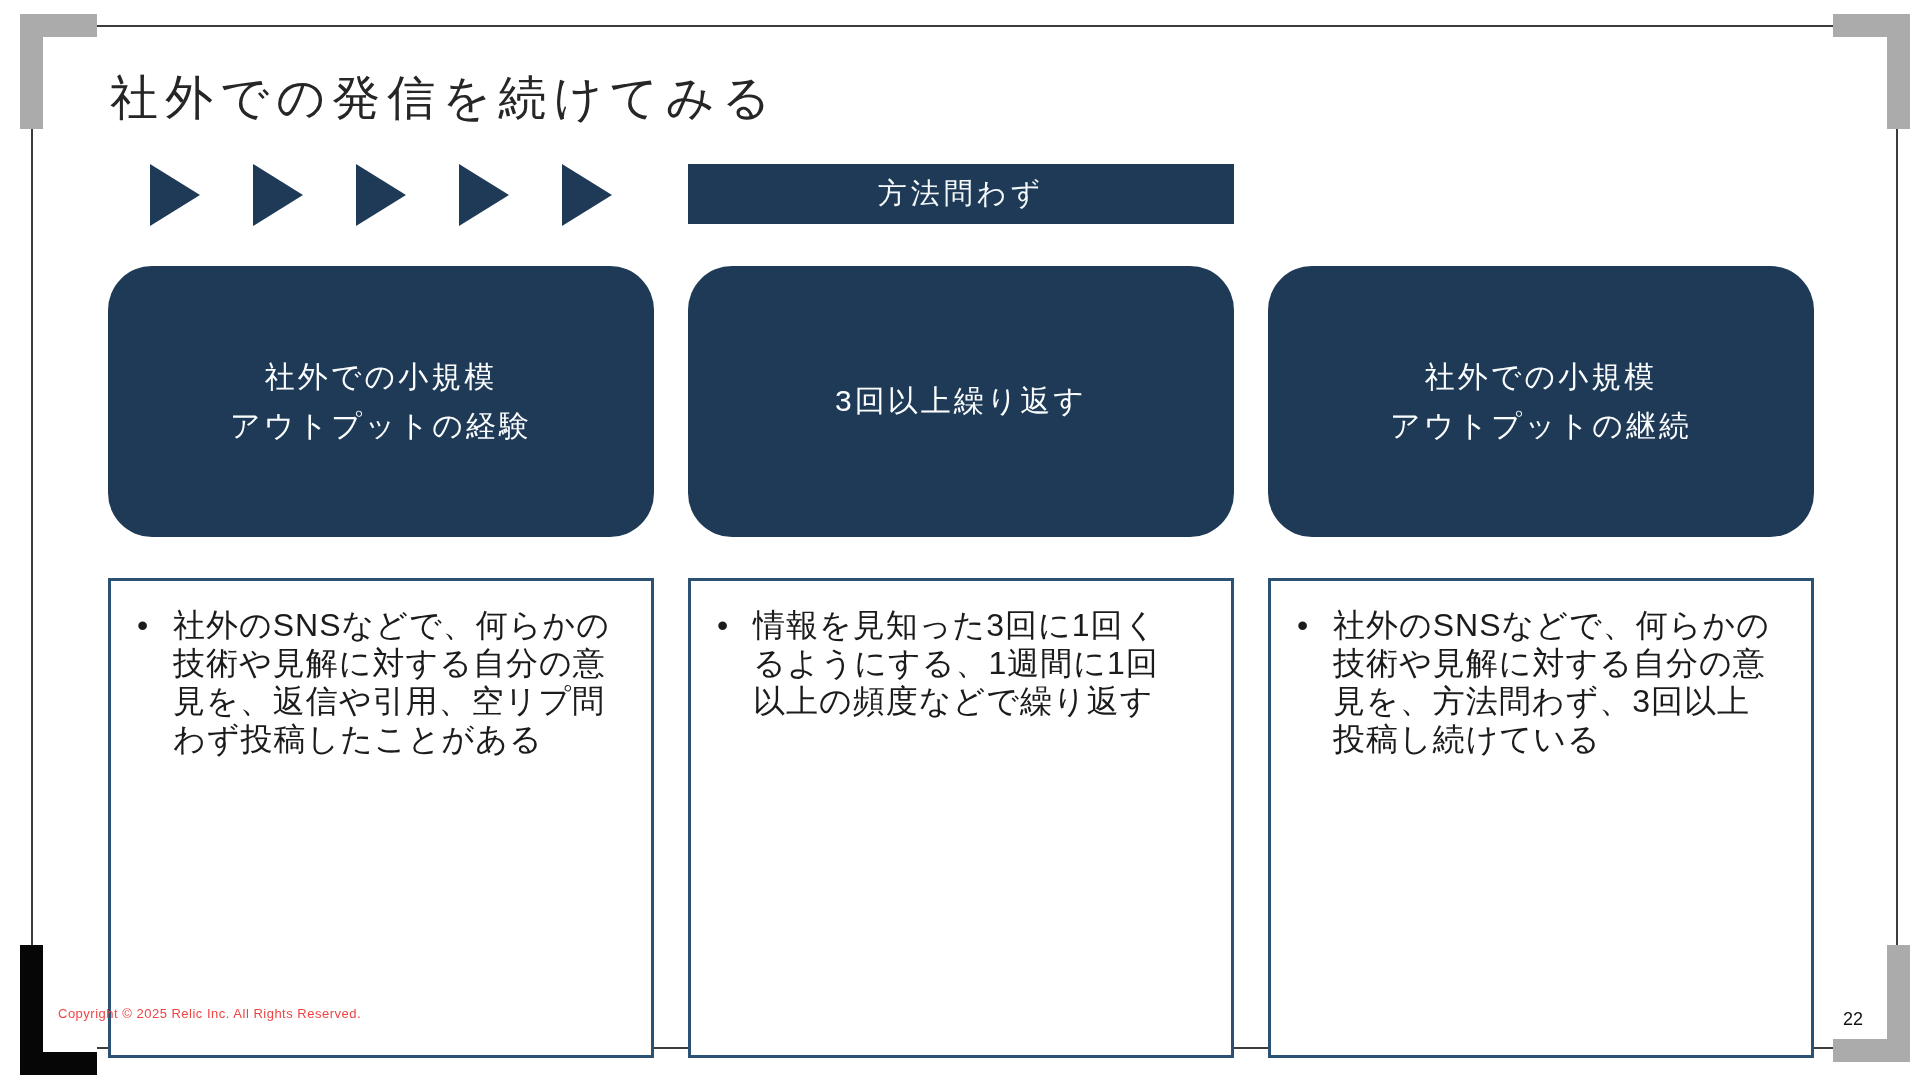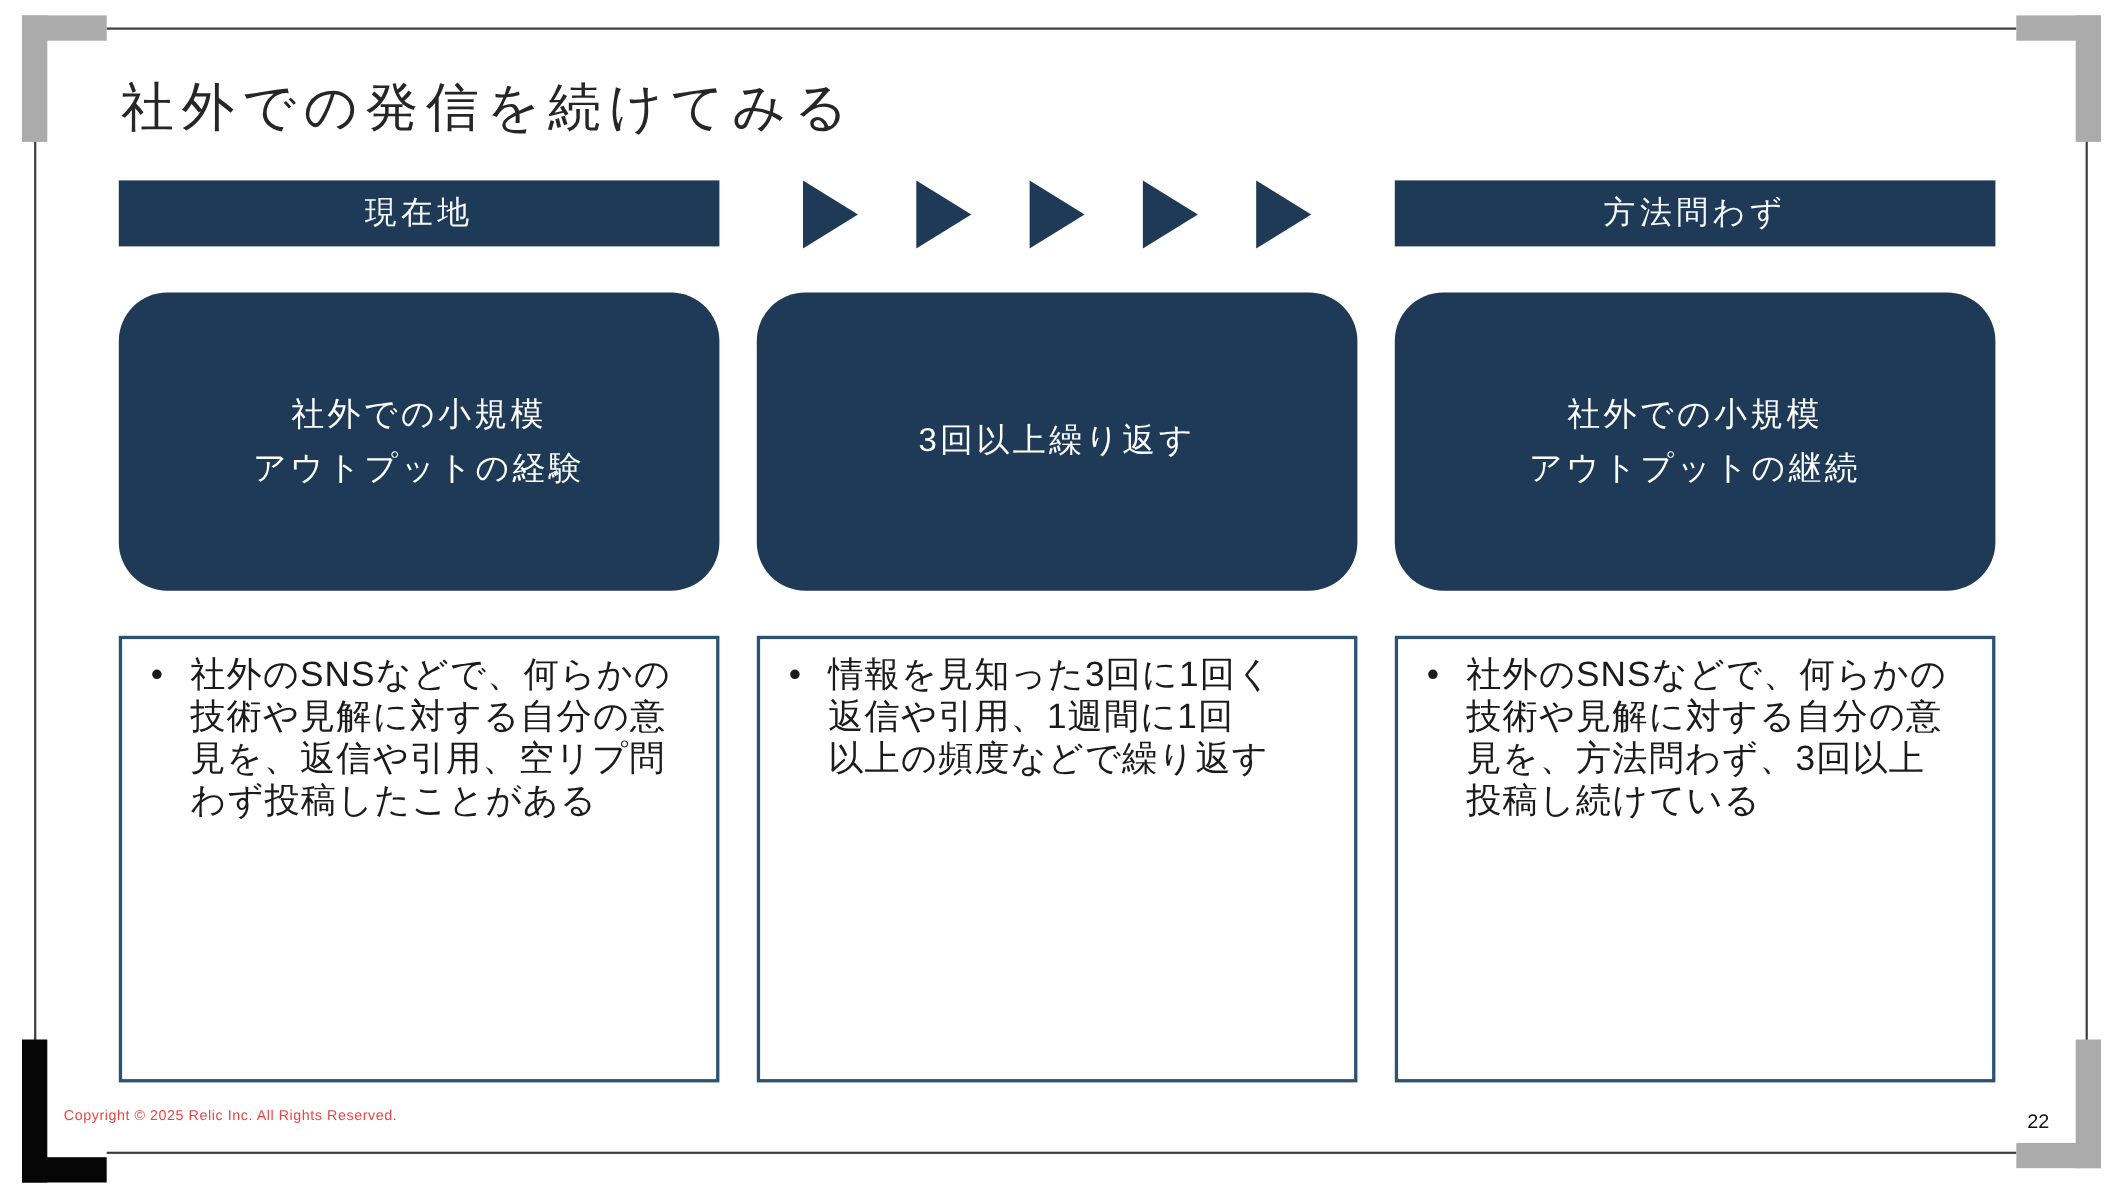--- a/index.html
+++ b/index.html
@@ -44,22 +44,22 @@
   .stage-row{margin-top:40px;}
   .stage-box{
     height:271px;background:#1e3a56;border-radius:44px;
     color:#fbfdfe;display:flex;align-items:center;justify-content:center;
     text-align:center;font-size:30px;letter-spacing:3px;line-height:1.62;
     white-space:pre-line;
   }
   
   .detail-row{margin-top:41px;}
   .detail-box{
-    height:406px;box-sizing:border-box;background:#ffffff;
-    border:3px solid #2b5273;padding:13px 16px;
+    height:480px;box-sizing:border-box;background:#ffffff;
+    border:3px solid #2b5273;padding:25px 16px;
   }
   .detail-box ul{margin:0;padding:0;list-style:none;}
   .detail-box li{
     position:relative;padding-left:46px;
     font-size:32px;line-height:38px;letter-spacing:1px;color:#1b1b1b;
     white-space:pre-line;
   }
   .detail-box li::before{content:"\2022";position:absolute;left:10px;top:0;}
   
   .copyright{
@@ -81,23 +81,20 @@
 <div class="bracket bracket-tl"></div>
 <div class="bracket bracket-tr"></div>
 <div class="bracket bracket-bl"></div>
 <div class="bracket bracket-br"></div>
 
 <h1 class="slide-title">社外での発信を続けてみる</h1>
 
 <div class="content">
 
   <div class="grid">
-    <div class="stage-bar">
-      <span>現在地</span>
-    </div>
     <div class="arrows">
       <div class="tri"></div>
       <div class="tri"></div>
       <div class="tri"></div>
       <div class="tri"></div>
       <div class="tri"></div>
     </div>
     <div class="stage-bar">
       <span>方法問わず</span>
     </div>
@@ -116,21 +113,21 @@
       <ul>
         <li>社外のSNSなどで、何らかの
 技術や見解に対する自分の意
 見を、返信や引用、空リプ問
 わず投稿したことがある</li>
       </ul>
     </div>
     <div class="detail-box">
       <ul>
         <li>情報を見知った3回に1回く
-返信や引用、1週間に1回
+るようにする、1週間に1回
 以上の頻度などで繰り返す</li>
       </ul>
     </div>
     <div class="detail-box">
       <ul>
         <li>社外のSNSなどで、何らかの
 技術や見解に対する自分の意
 見を、方法問わず、3回以上
 投稿し続けている</li>
       </ul>

